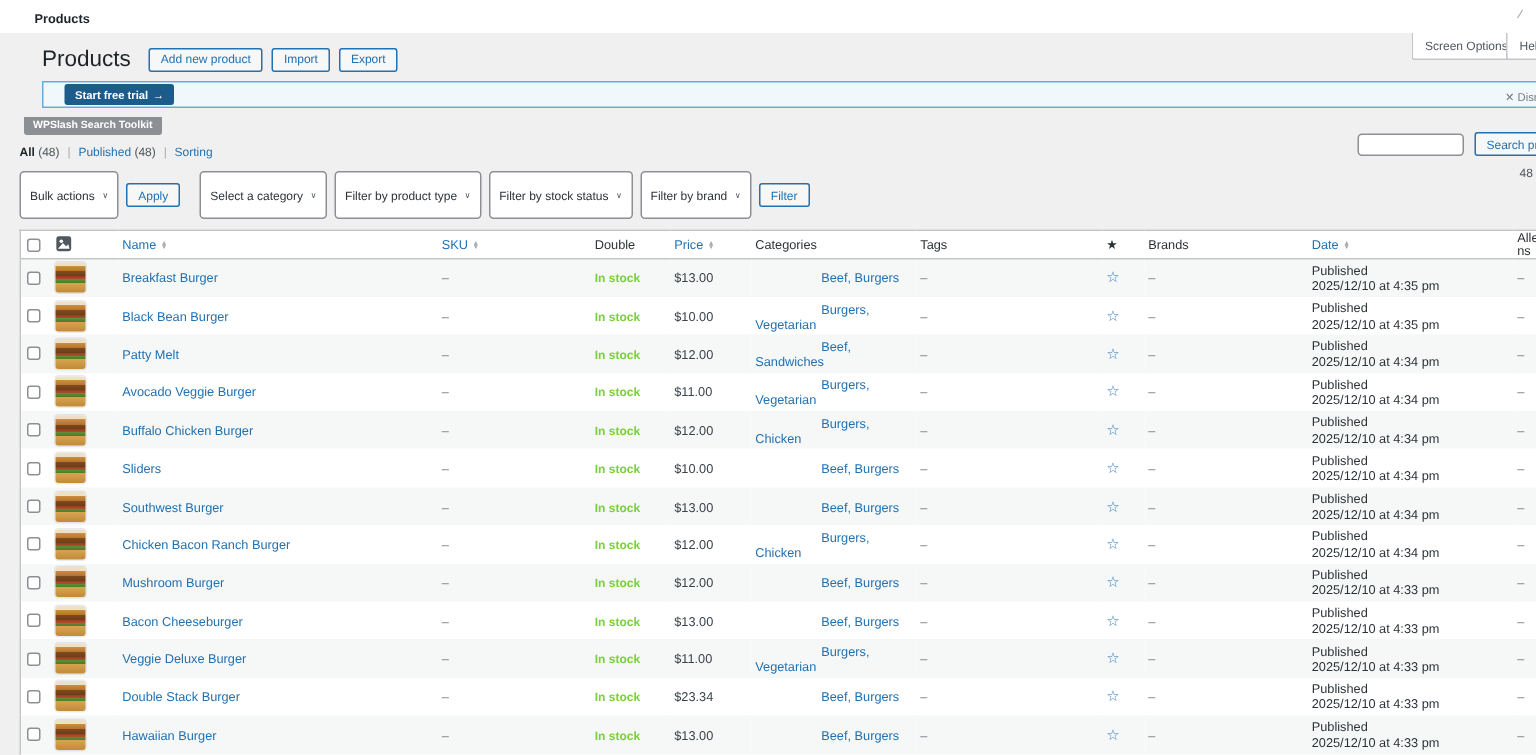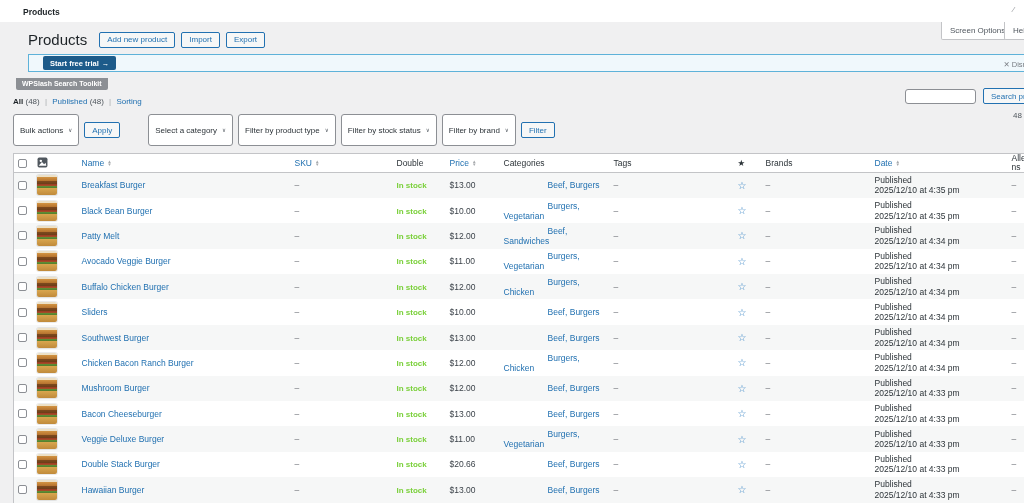--- a/index.html
+++ b/index.html
@@ -129,21 +129,21 @@
   <input class="search-input" type="text" value="" style="">
   <span class="btn search-btn">Search products</span>
   <span class="items-count">48 items</span>
 
   <div class="tablenav">
     <span class="select">
         <span>Bulk actions</span>
         <span class="chev">∨</span>
       </span>
     <span class="btn">Apply</span>
-    <span class="select" style="margin-left:23px;">
+    <span class="select" style="margin-left:8px;">
         <span>Select a category</span>
         <span class="chev">∨</span>
       </span>
     <span class="select">
         <span>Filter by product type</span>
         <span class="chev">∨</span>
       </span>
     <span class="select">
         <span>Filter by stock status</span>
         <span class="chev">∨</span>
@@ -453,21 +453,21 @@
         <tr>
     <th class="cb-cell">
             <input type="checkbox" style="">
           </th>
     <td>
             <div class="thumb"></div>
           </td>
     <td class="name-cell"><a href="#">Double Stack Burger</a></td>
     <td class="dash">–</td>
     <td><span class="instock">In stock</span></td>
-    <td class="price-cell">$20.66</td>
+    <td class="price-cell">$23.34</td>
     <td><a href="#" class="catlink">Beef, Burgers</a></td>
     <td class="dash">–</td>
     <td><span class="rowstar">☆</span></td>
     <td class="dash">–</td>
     <td class="date-cell">
       <div>Published</div>
       <div class="datetime">2025/12/10 at 4:33 pm</div>
     </td>
     <td class="dash">–</td>
   </tr>

